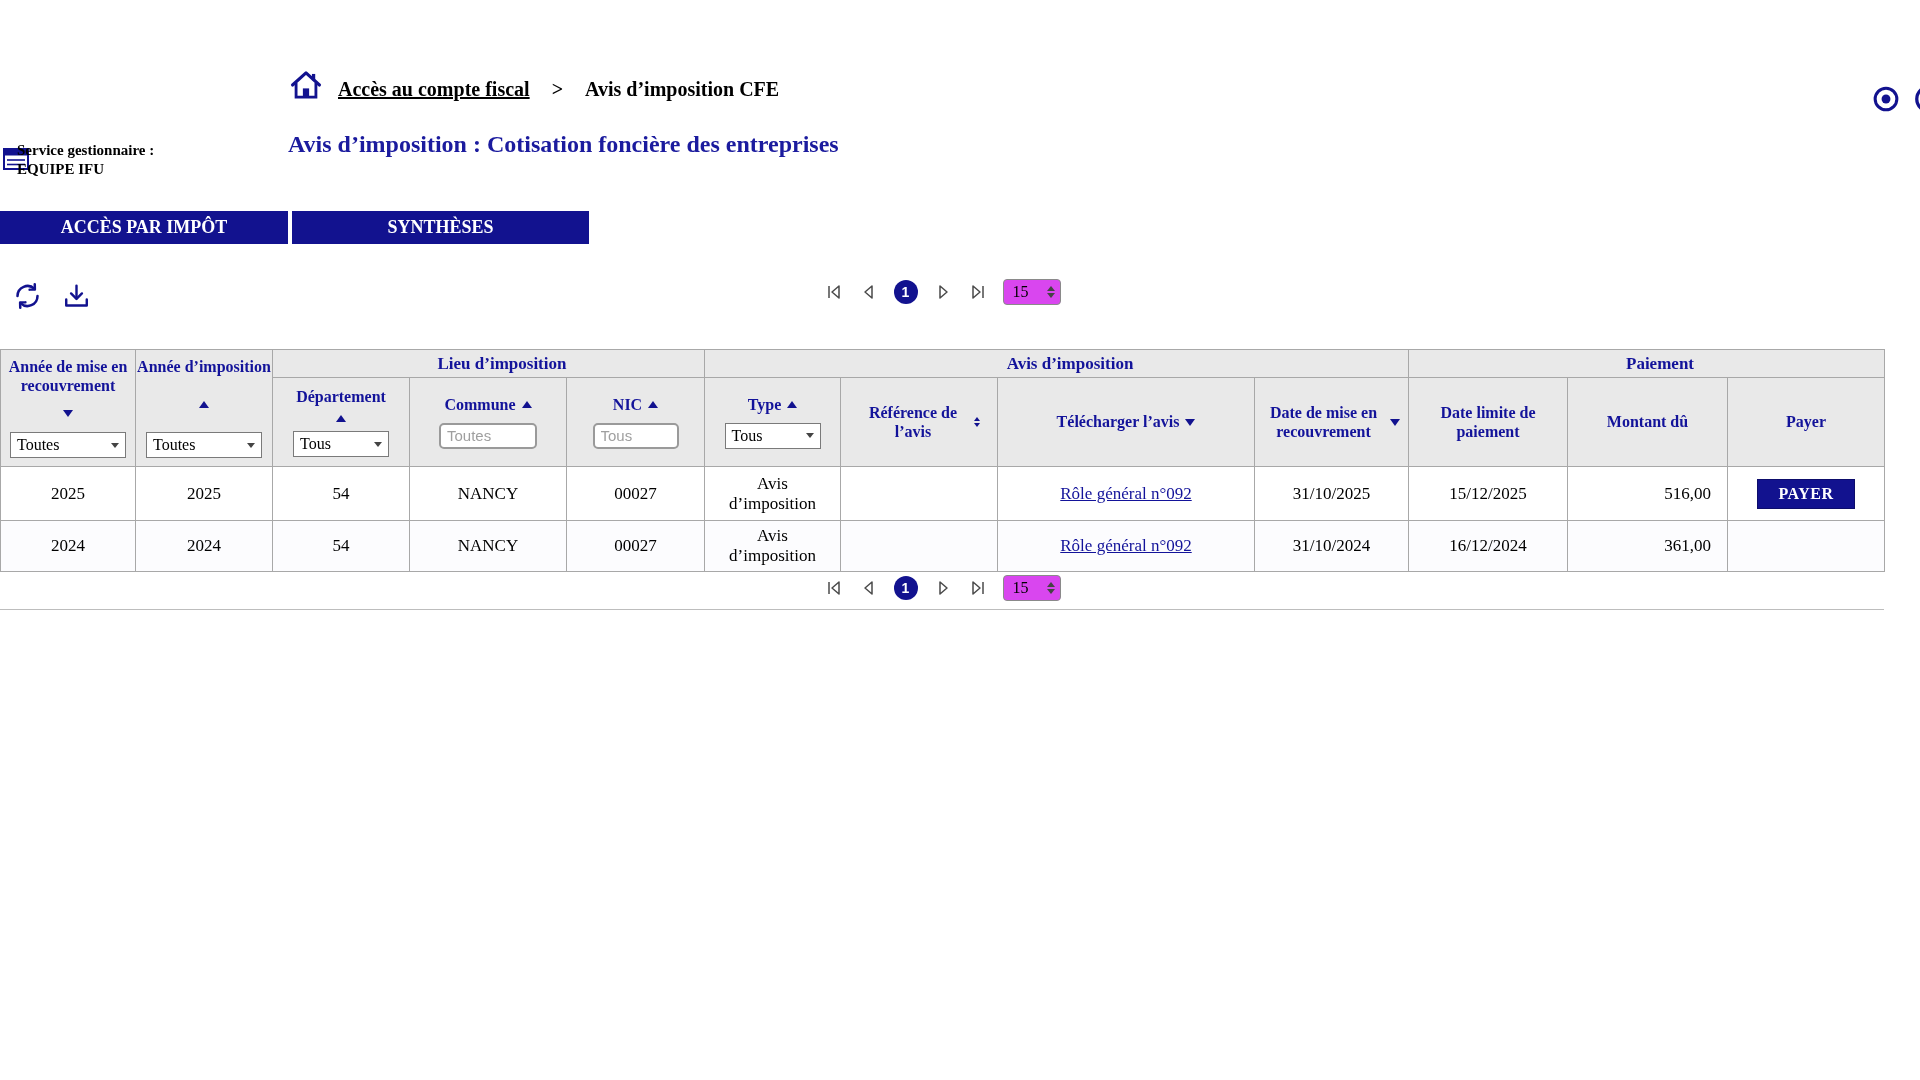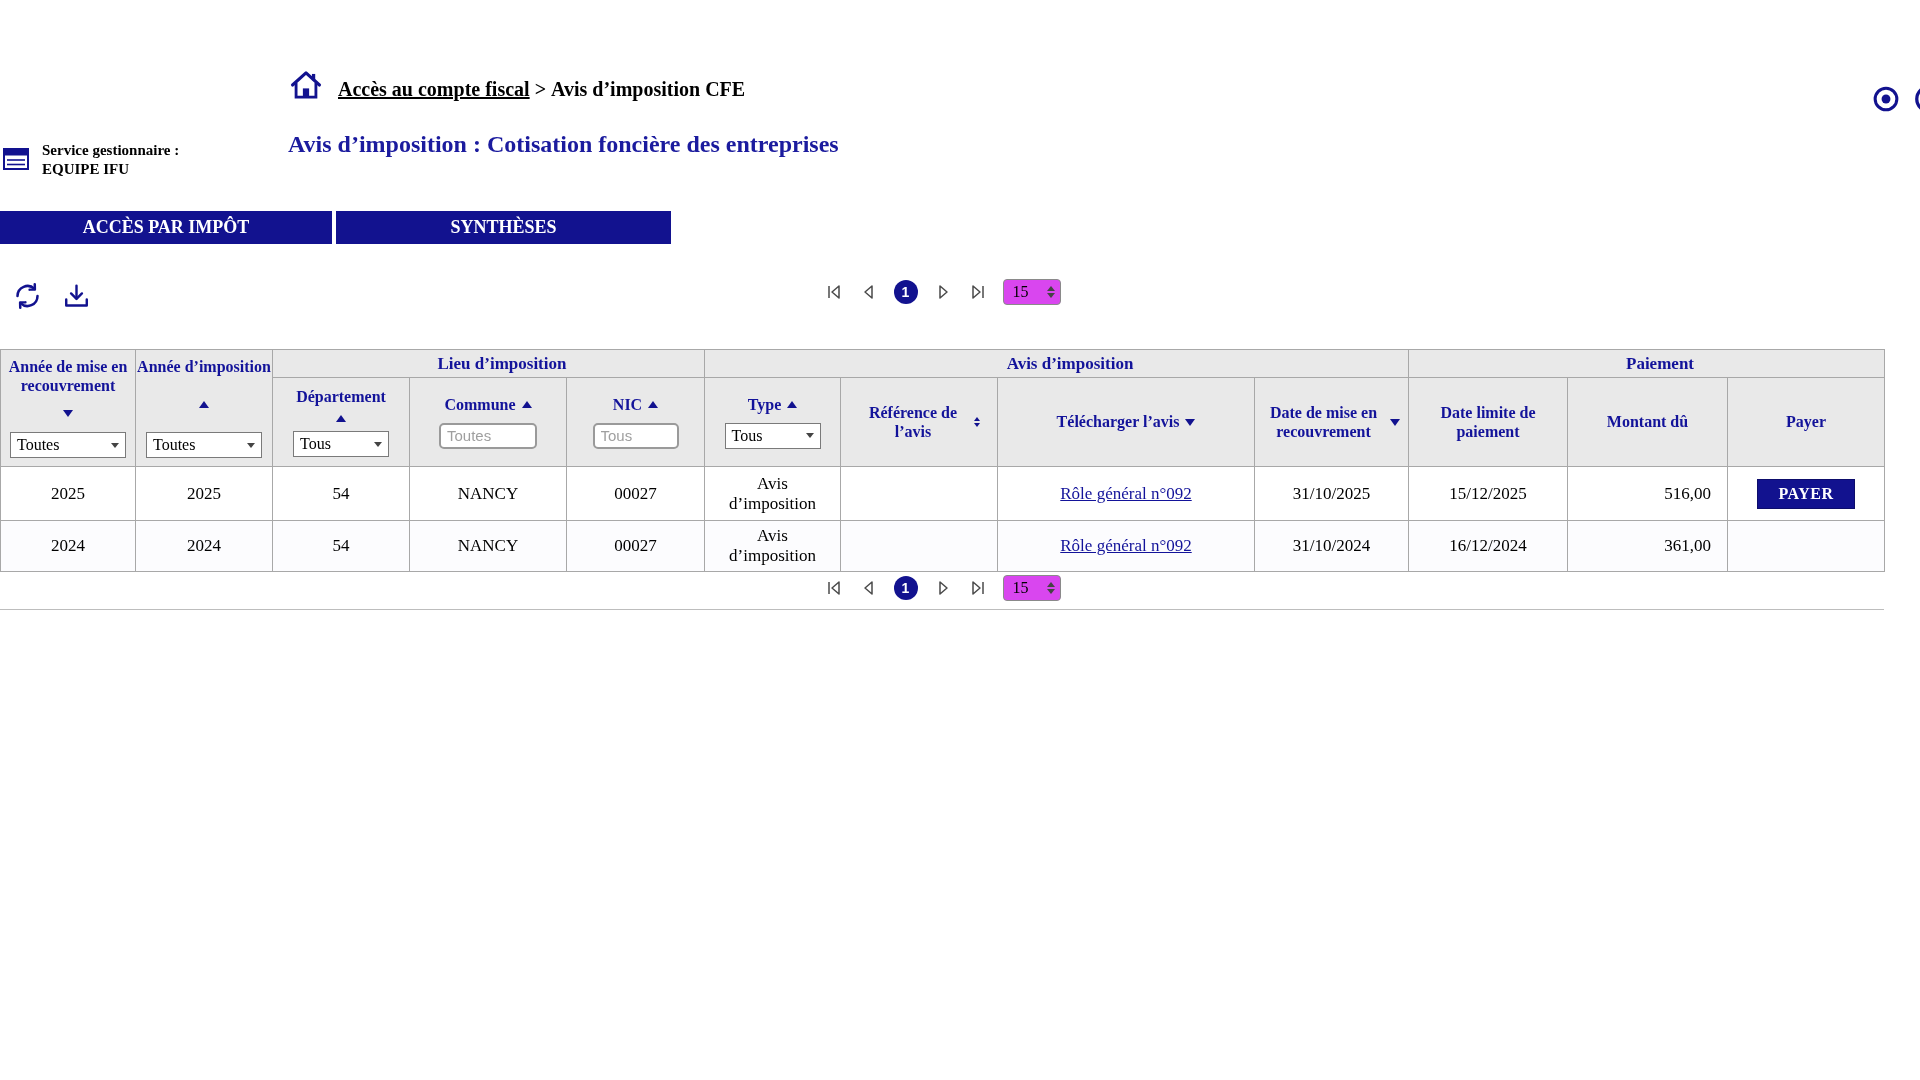--- a/index.html
+++ b/index.html
@@ -5,32 +5,32 @@
   * { box-sizing: border-box; }
   html, body { margin: 0; padding: 0; }
   body {
     width: 1920px; height: 1080px; position: relative; overflow: hidden;
     background: #ffffff; color: #000;
     font-family: "Liberation Serif", serif;
   }
 
   
   .home-icon-wrap { position: absolute; left: 288px; top: 68px; cursor: pointer; }
-  .breadcrumb { position: absolute; left: 338px; top: 78px; font-size: 20px; font-weight: bold; display: flex; gap: 5px; align-items: baseline; }
+  .breadcrumb { position: absolute; left: 338px; top: 78px; font-size: 20px; font-weight: bold; display: flex; gap: 22px; align-items: baseline; }
   .breadcrumb .bc-link { color: #000; text-decoration: underline; cursor: pointer; }
   .page-title { position: absolute; left: 288px; top: 131px; font-size: 24px; font-weight: bold; color: #1b1b9e; }
   .service-icon-wrap { position: absolute; left: 3px; top: 147px; }
-  .service-block { position: absolute; left: 42px; top: 141px; font-size: 15px; font-weight: bold; line-height: 19px; }
+  .service-block { position: absolute; left: 17px; top: 141px; font-size: 15px; font-weight: bold; line-height: 19px; }
   .tr-icons { position: absolute; top: 84px; left: 1872px; display: flex; gap: 14px; align-items: center; }
 
   
   .tabs { position: absolute; left: 0; top: 211px; display: flex; gap: 4px; }
   .tab { height: 33px; background: #12128f; color: #fff; font-weight: bold; font-size: 18px;
          display: flex; align-items: center; justify-content: center; cursor: pointer; }
-  .tab-1 { width: 332px; } .tab-2 { width: 335px; } .tab-3 { width: 364px; }
+  .tab-1 { width: 288px; } .tab-2 { width: 297px; } .tab-3 { width: 364px; }
 
   
   .toolbar { position: absolute; left: 12px; top: 281px; display: flex; gap: 18px; align-items: center; }
   .icon-btn { cursor: pointer; display: inline-flex; }
   .pag { position: absolute; left: 0; width: 1884px; display: flex; justify-content: center; align-items: center; gap: 15px; }
   .pag-top { top: 279px; }
   .pag-bottom { top: 575px; }
   .sep-line { position: absolute; left: 0; top: 609px; width: 1884px; border-top: 1px solid #bdbdbd; }
   .page-circle { width: 24px; height: 24px; border-radius: 50%; background: #12128f; color: #fff;
     font-family: "Liberation Sans", sans-serif; font-size: 14px; font-weight: bold;

